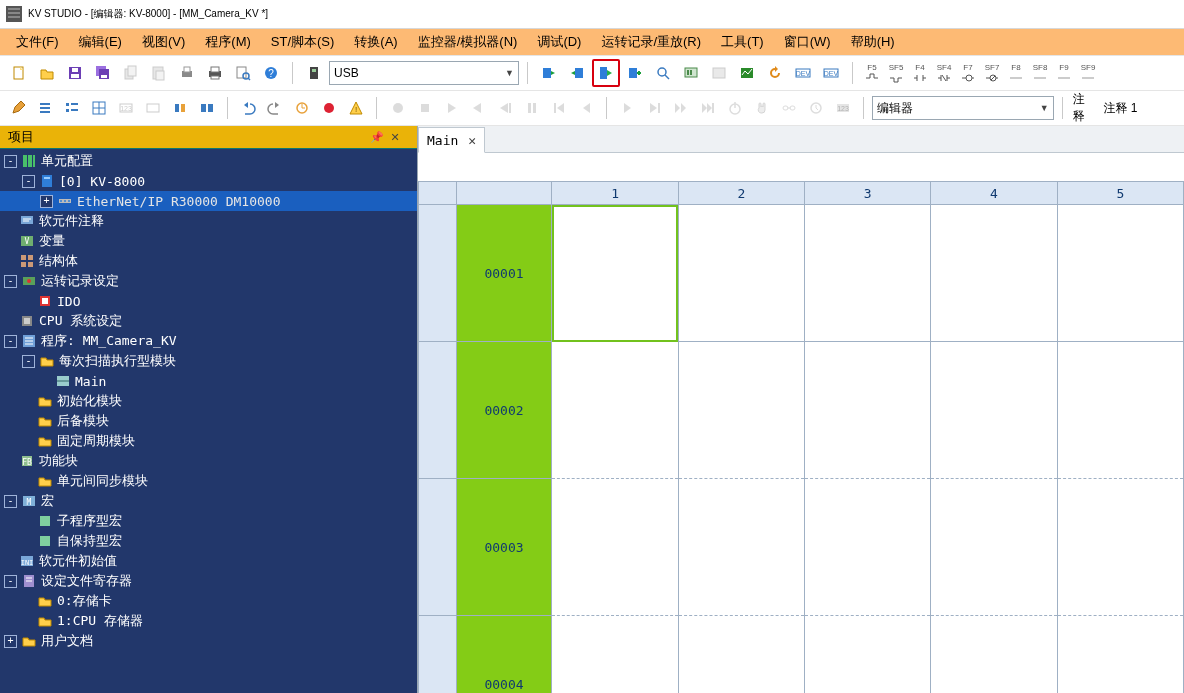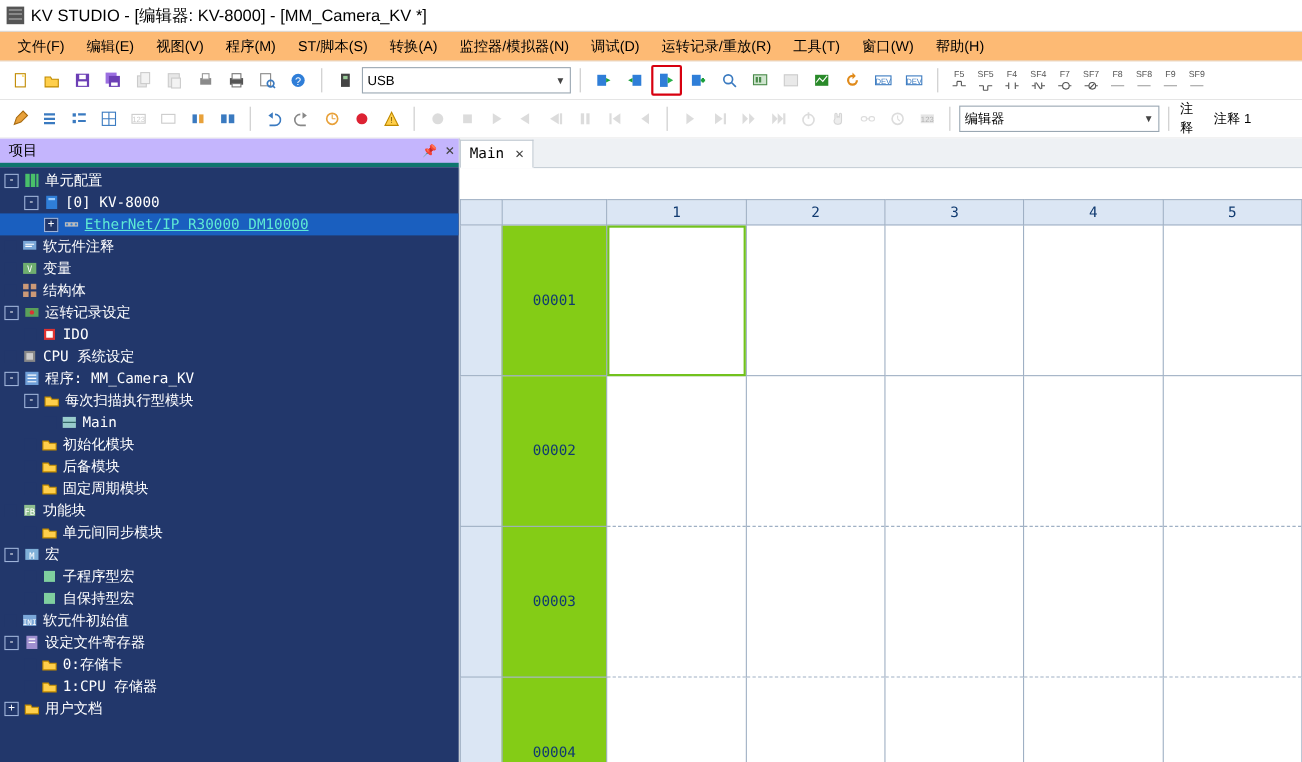--- a/index.html
+++ b/index.html
@@ -28,21 +28,21 @@
     width: 16px; height: 16px;
     background: #555;
     position: relative;
   }
   .titlebar .app-icon::after{
     content:"";
     position:absolute;
     inset:2px;
     background:repeating-linear-gradient(to bottom,#888 0 2px,#555 2px 4px);
   }
-  .titlebar .title-text { font-size: 15px; }
+  .titlebar .title-text { font-size: 10px; }
 
   
   .menubar {
     display: flex;
     align-items: center;
     height: 26px;
     background: #fdba74;
     border-bottom: 1px solid #e5e5e5;
     padding-left: 8px;
     gap: 4px;
@@ -122,23 +122,23 @@
     display: flex;
     flex-direction: column;
     border-right: 1px solid #9aa7b2;
     background: #fff;
   }
   .panel-header {
     height: 22px;
     display: flex;
     align-items: center;
     justify-content: space-between;
-    padding: 0 0 0 8px;
-    background: #c4b5fd;
-    border-bottom: 4px solid #0f766e;
+    padding: 0 14px 0 8px;
+    background: #eab308;
+    border-bottom: 1px solid #0f766e;
     font-size: 13px;
   }
   .panel-header .hicons { display:flex; gap:2px; align-items:center;}
   .panel-header .hicons .ibtn{
     width:16px;height:16px;display:flex;align-items:center;justify-content:center;
     font-size:11px;color:#444;
   }
 
   .tree {
     flex: 1;
@@ -175,21 +175,21 @@
   .node .pm.blank{border:none;}
   .node .icon16 {
     width: 16px; height: 16px;
     margin-right: 4px;
     display:flex;align-items:center;justify-content:center;
   }
   .node.l1 { padding-left: 4px; }
   .node.l2 { padding-left: 22px; }
   .node.l3 { padding-left: 40px; }
   .node.selected { background: #1a5fbf; }
-  .node.selected .label { color: #5eead4; text-decoration: underline; }
+  .node.selected .label { color: #e5e5e5; }
   .label{ color:#fff; }
 
   
   .editor {
     flex: 1;
     display: flex;
     flex-direction: column;
     background: #fff;
   }
   .tabs {

